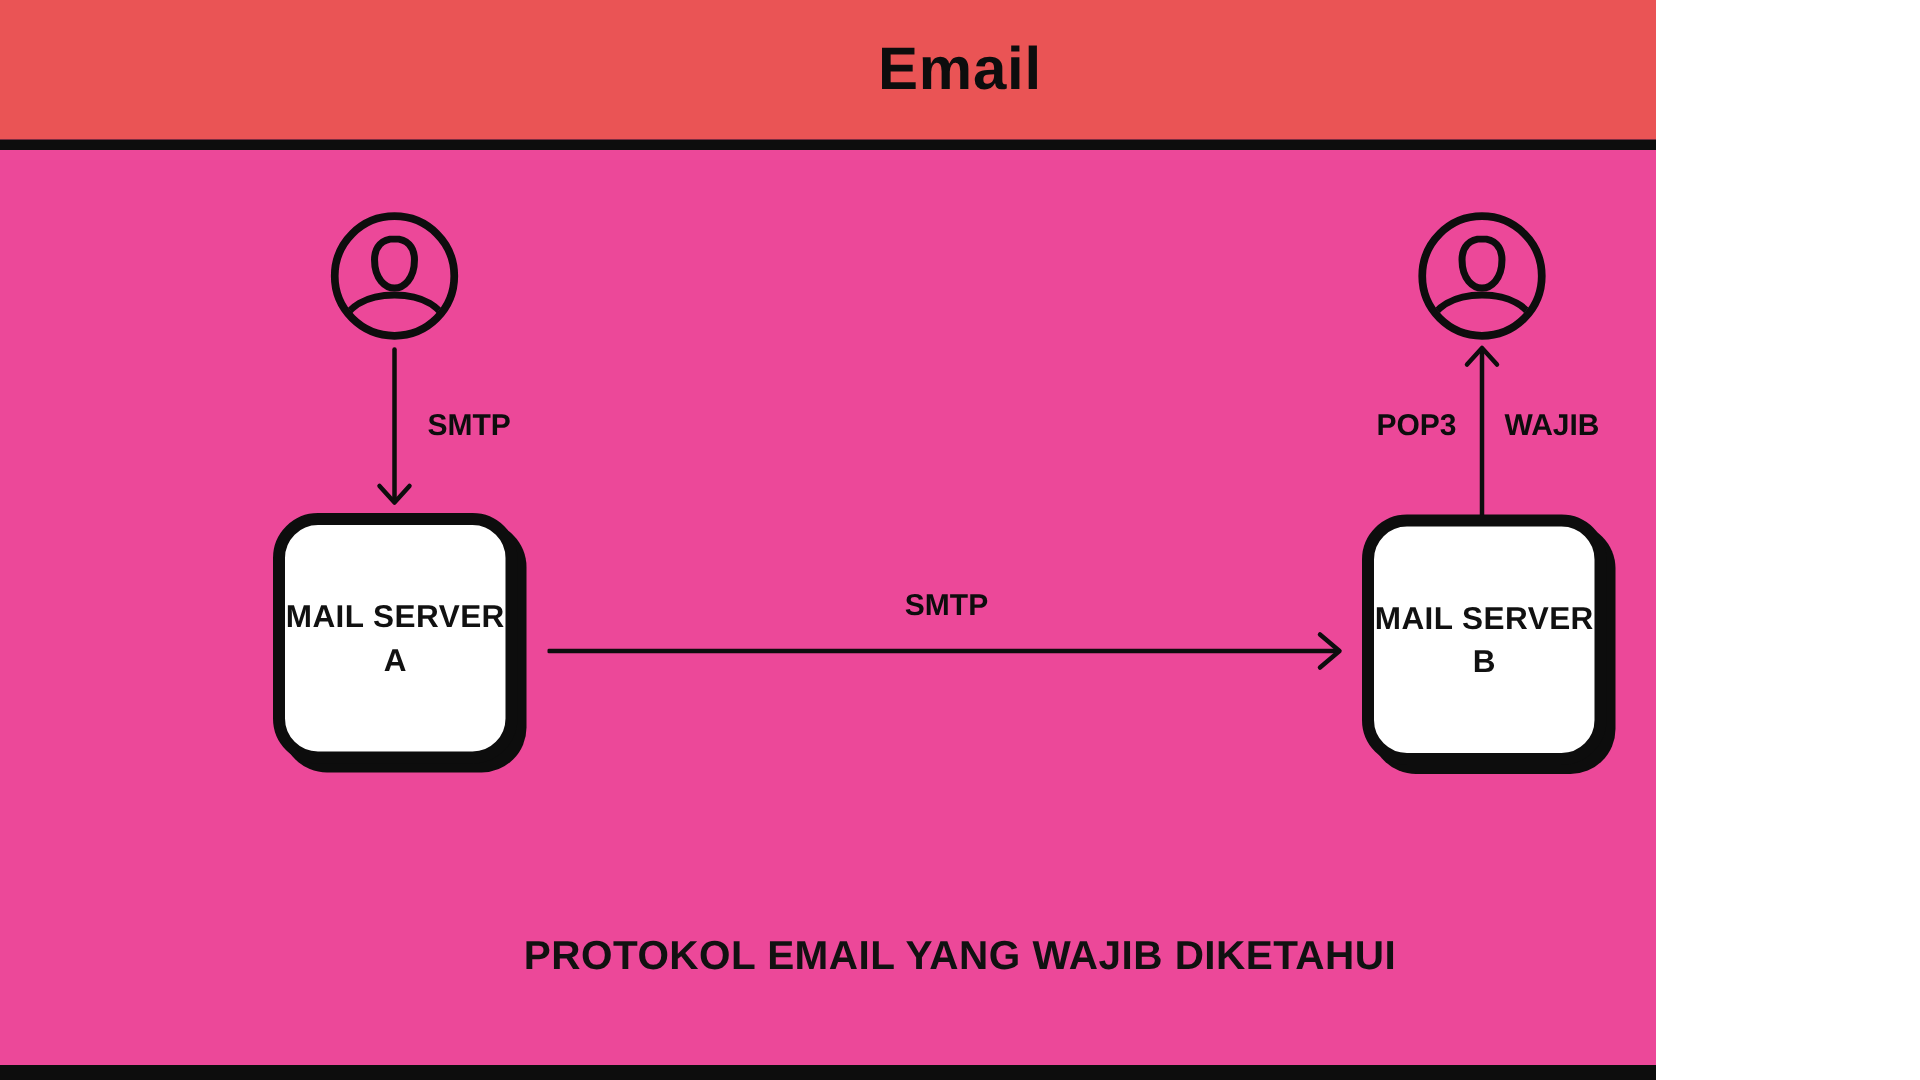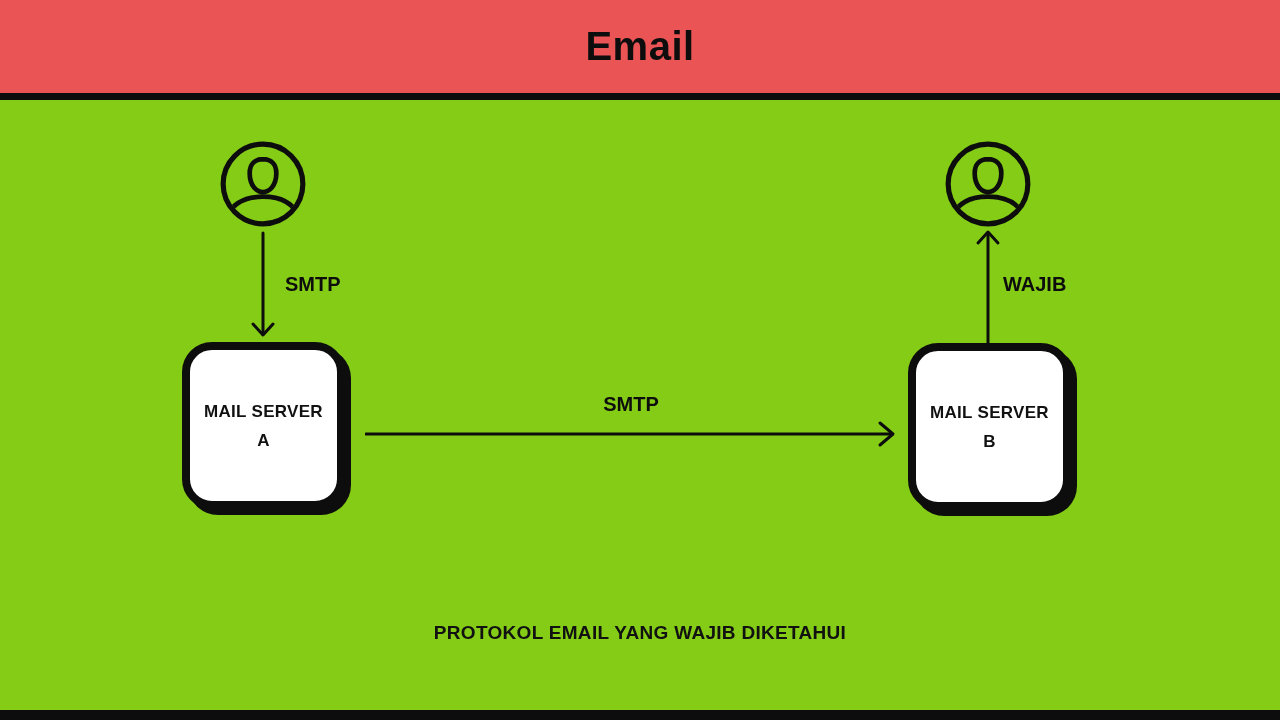--- a/index.html
+++ b/index.html
@@ -1,17 +1,17 @@
 <!DOCTYPE html>
 <html><head>
 <meta charset="utf-8">
 <style>
   html,body{margin:0;padding:0;background:#fff;}
   .canvas{
-    position:relative;width:1280px;height:720px;background:#84cc16;
+    position:relative;width:1104px;height:720px;background:#ec4899;
     overflow:hidden;font-family:"Liberation Sans",sans-serif;color:#0d0d0d;
   }
   
   .header-bar{
     position:absolute;left:0;top:0;width:1280px;height:93px;
     background:#ea5455;display:flex;align-items:center;justify-content:center;
   }
   .header-title{
     font-size:40px;font-weight:700;color:#0d0d0d;letter-spacing:.5px;
   }
@@ -36,27 +36,27 @@
   
   .server-box{
     position:absolute;width:163px;height:167px;box-sizing:border-box;
     background:#fff;border:8px solid #0d0d0d;border-radius:30px;
     box-shadow:6px 6px 0 0 #0d0d0d;
     display:flex;flex-direction:column;align-items:center;justify-content:center;
   }
   .server-box-a{left:182px;top:342px;}
   .server-box-b{left:908px;top:343px;}
   .server-line{
-    font-size:17px;font-weight:700;letter-spacing:.3px;line-height:29px;
+    font-size:21px;font-weight:700;letter-spacing:.3px;line-height:29px;
     color:#111;text-align:center;white-space:nowrap;
   }
   
   .caption{
     position:absolute;left:0;top:622px;width:1280px;text-align:center;
-    font-size:19px;font-weight:700;letter-spacing:.3px;color:#111;
+    font-size:27px;font-weight:700;letter-spacing:.3px;color:#111;
   }
 </style>
 </head>
 <body>
 
 <div class="canvas">
 
   <div class="header-bar">
     <span class="header-title">Email</span>
   </div>
@@ -108,20 +108,21 @@
 
   <div class="abs" style="left:973px;top:228px;">
     <svg width="30" height="117" viewBox="0 0 30 117" fill="none" stroke="#0d0d0d" stroke-width="3" stroke-linecap="round" stroke-linejoin="round">
       <line x1="15" y1="115" x2="15" y2="5"></line>
       <polyline points="5,15 15,4 25,15"></polyline>
     </svg>
   </div>
 
   <div class="proto-label label-smtp-send">SMTP</div>
   <div class="proto-label label-smtp-relay">SMTP</div>
+  <div class="proto-label label-pop3">POP3</div>
   <div class="proto-label label-imap">WAJIB</div>
 
   <div class="server-box server-box-a">
     <div class="server-line">MAIL SERVER</div>
     <div class="server-line">A</div>
   </div>
 
   <div class="server-box server-box-b">
     <div class="server-line">MAIL SERVER</div>
     <div class="server-line">B</div>

